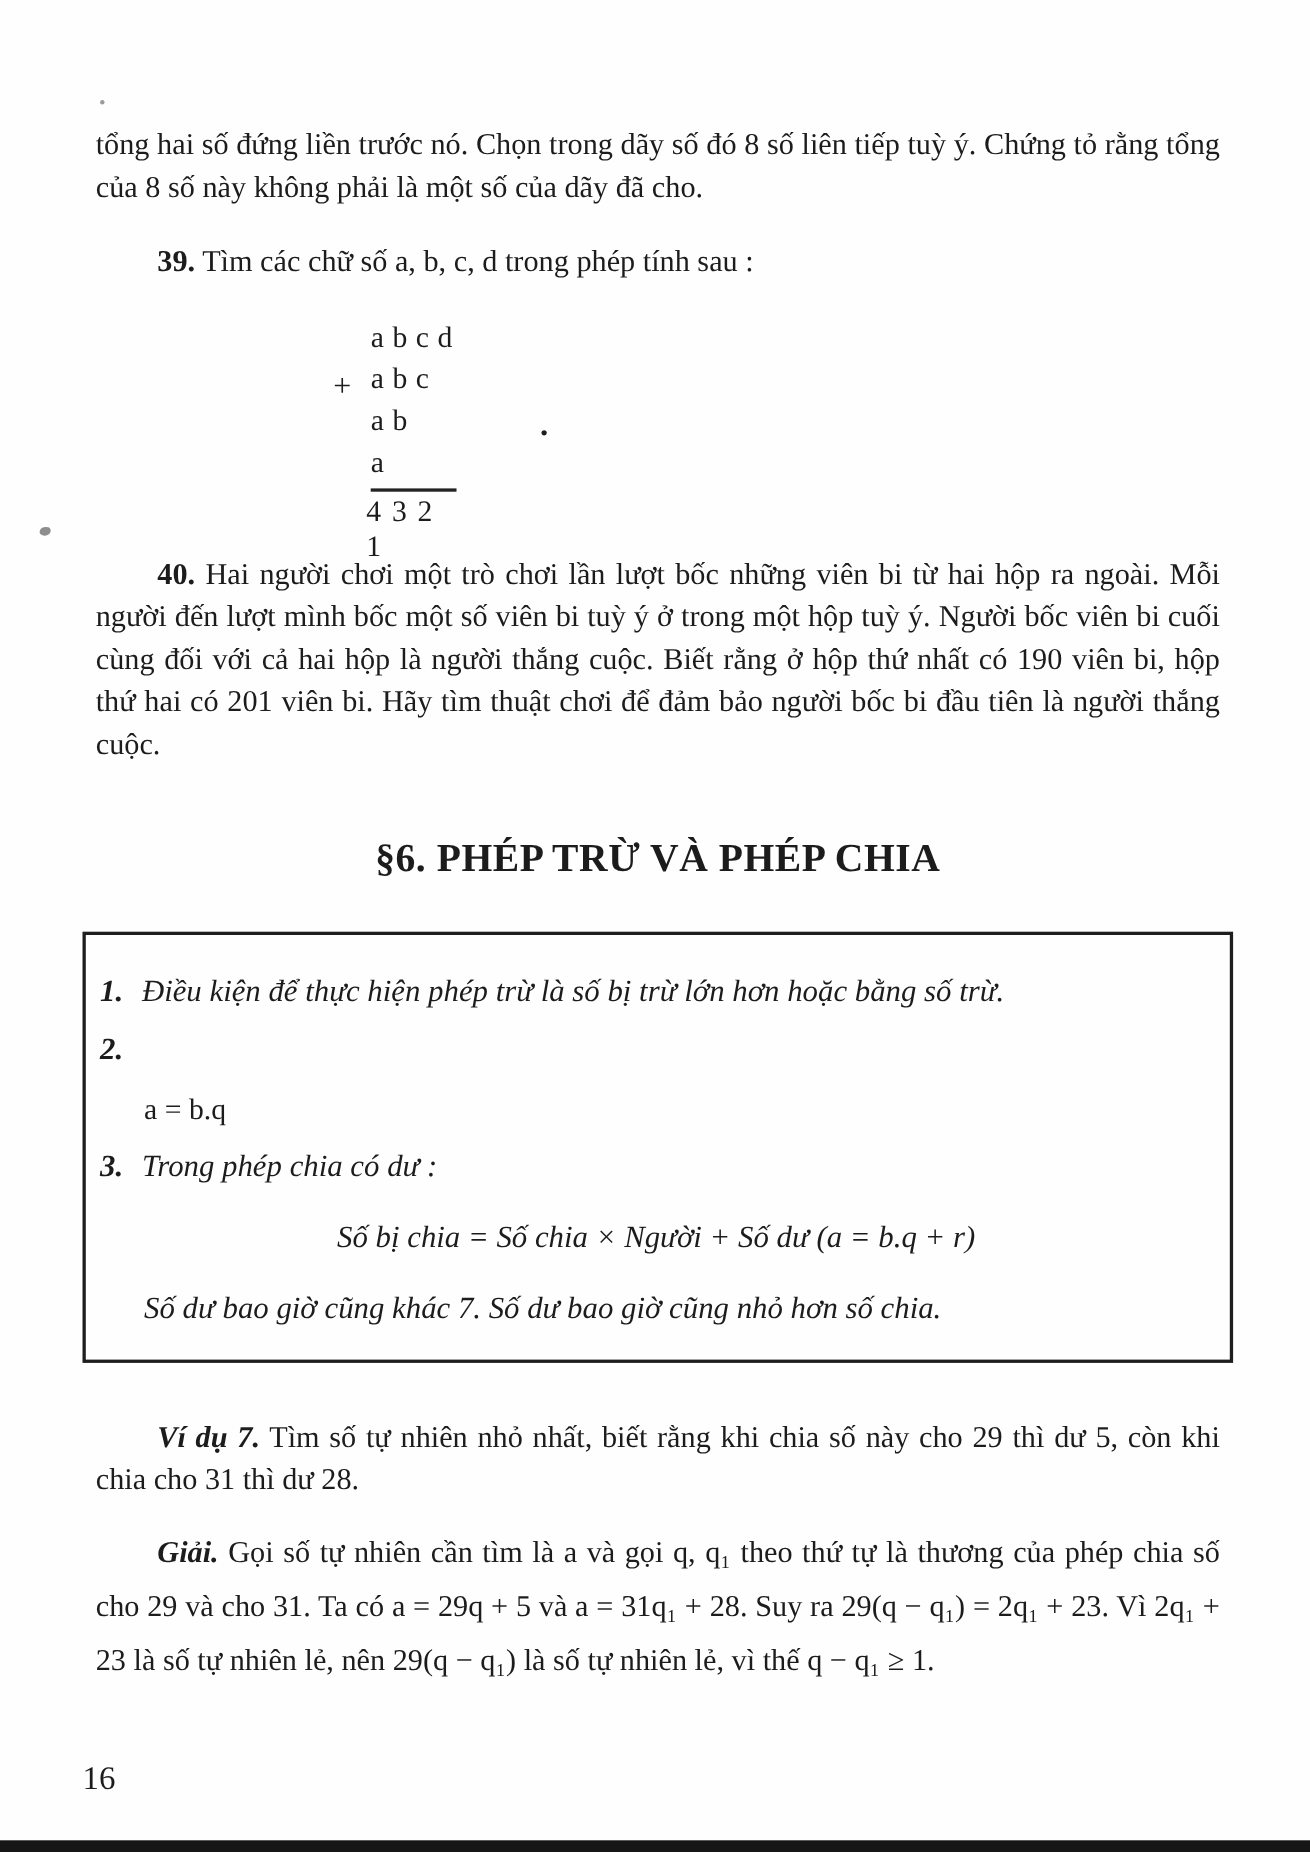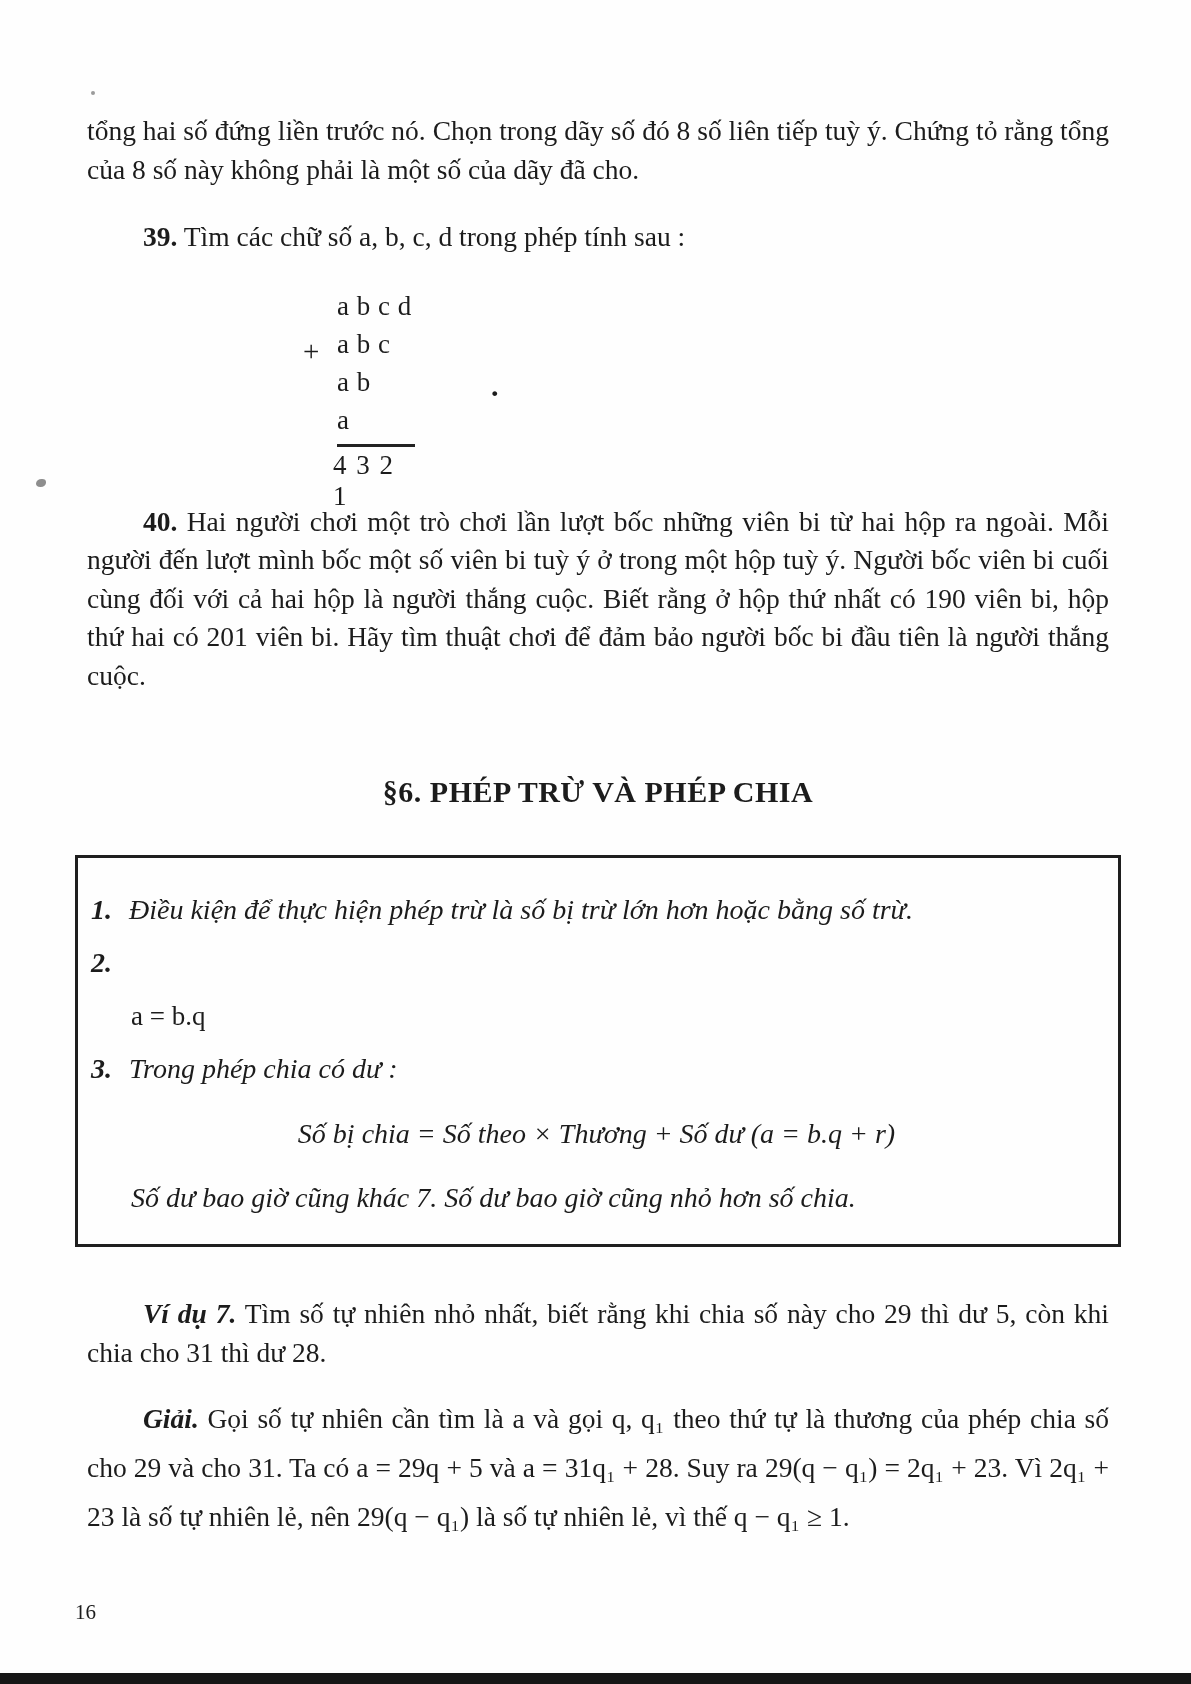--- a/index.html
+++ b/index.html
@@ -43,24 +43,24 @@
   }
   .add-row { height:38px; line-height:38px; }
   .add-dot { position:absolute; left:188px; top:82px; font-size:30px; font-weight:bold; }
   .add-result {
     position:absolute; left:30px; top:163px;
     width:82px; text-align:left;
     letter-spacing:3px; word-spacing:-3px;
   }
 
   .section-title {
-    margin-top:80px;
+    margin-top:64px;
     text-align:center;
     font-weight:bold;
-    font-size:30px;
+    font-size:36px;
     letter-spacing:0.5px;
   }
 
   .rules-box {
     margin-top:46px;
     border:3.5px solid #1e1e1e;
     padding:32px 16px 26px 13px;
     width:1011px;
   }
   .rule-item {
@@ -88,21 +88,21 @@
     font-size:28px; line-height:40px;
     margin:0 0 0 40px;
   }
 
   .example { margin-top:48px; }
   .solution { margin-top:22px; line-height:49px; }
   .label-bi { font-weight:bold; font-style:italic; }
 
   .page-number {
     position:absolute; left:75px; top:1600px;
-    font-size:21px;
+    font-size:30px;
   }
   .bottom-bar {
     position:absolute; left:0; bottom:0;
     width:100%; height:11px;
     background:#161616;
   }
   .speck-a {
     position:absolute; left:91px; top:91px;
     width:4px; height:4px; background:#9b9b9b; border-radius:50%;
   }
@@ -154,21 +154,21 @@
         <span class="rule-text">Điều kiện để thực hiện phép trừ là số bị trừ lớn hơn hoặc bằng số trừ.</span>
       </div>
       <div class="rule-item">
         <span class="rule-num">2.</span>
       </div>
       <div class="rule-formula">a = b.q</div>
       <div class="rule-item">
         <span class="rule-num">3.</span>
         <span class="rule-text">Trong phép chia có dư :</span>
       </div>
-      <div class="division-formula">Số bị chia = Số theo × Thương + Số dư (a = b.q + r)</div>
+      <div class="division-formula">Số bị chia = Số chia × Người + Số dư (a = b.q + r)</div>
       <div class="remainder-note">Số dư bao giờ cũng khác 7. Số dư bao giờ cũng nhỏ hơn số chia.</div>
     </div>
 
     <p class="body-text indent example">
       <span class="label-bi">Ví dụ 7.</span>
       <span>Tìm số tự nhiên nhỏ nhất, biết rằng khi chia số này cho 29 thì dư 5, còn khi chia cho 31 thì dư 28.</span>
     </p>
 
     <p class="body-text indent solution">
       <span class="label-bi">Giải.</span>

